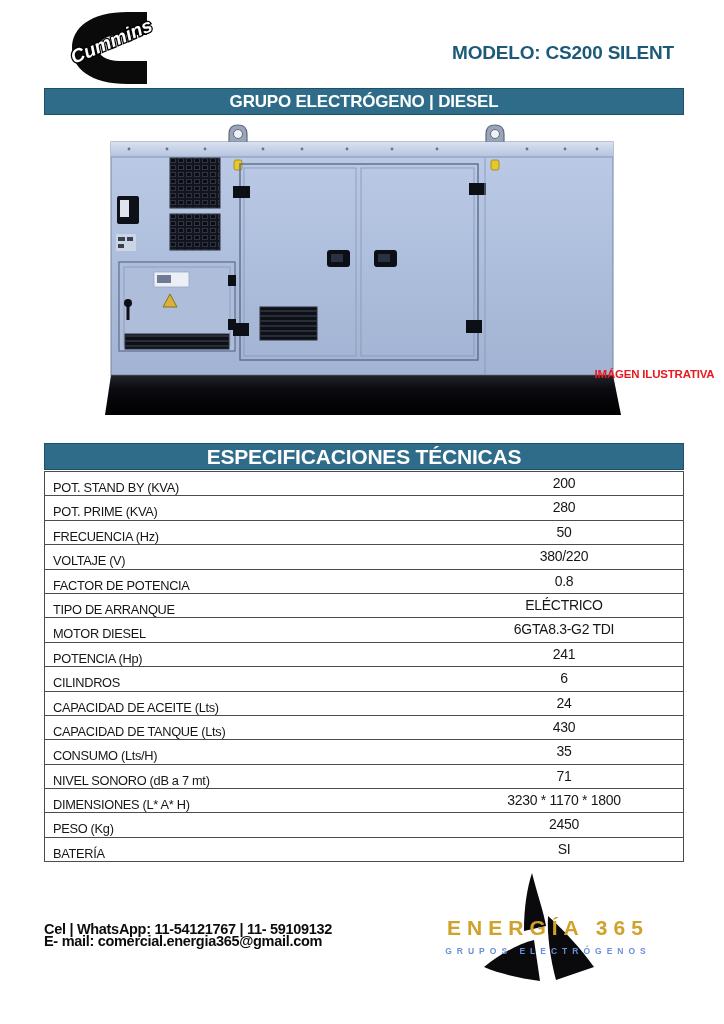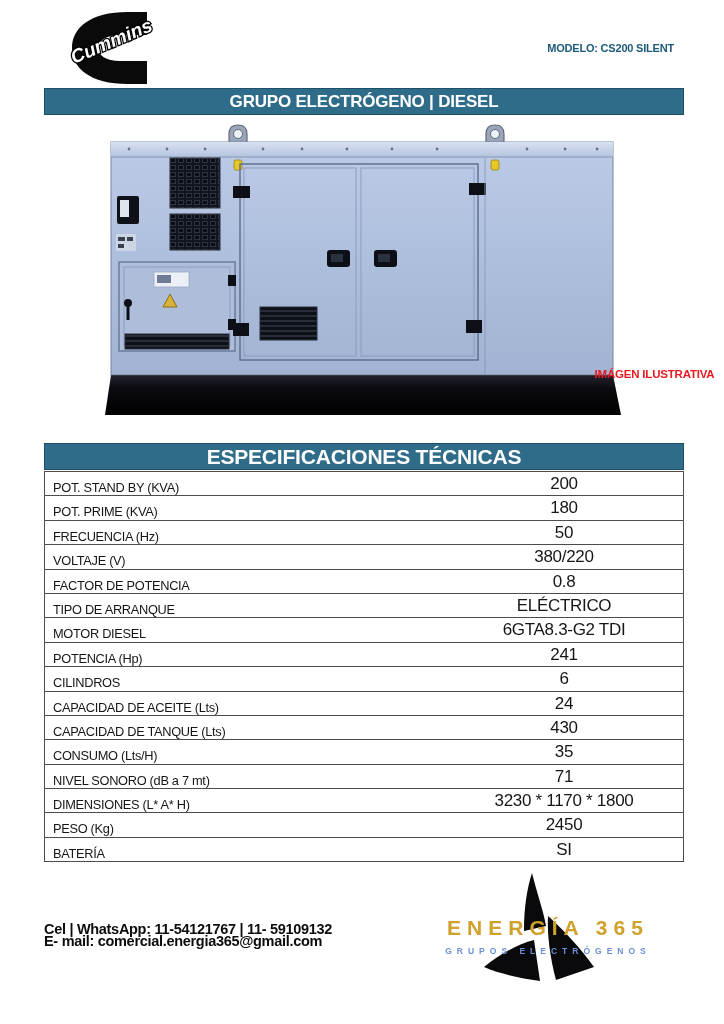--- a/index.html
+++ b/index.html
@@ -6,21 +6,21 @@
   html,body { background:#888; }
   .page {
     position:relative; width:724px; height:1024px; margin:0 auto;
     background:#ffffff; overflow:hidden;
     font-family:"Liberation Sans", sans-serif;
   }
   
   .cummins-logo { position:absolute; left:62px; top:6px; width:112px; height:84px; }
   .model-title {
     position:absolute; top:42px; right:50px;
-    font-size:11px; font-weight:bold; letter-spacing:-0.2px;
+    font-size:19px; font-weight:bold; letter-spacing:-0.2px;
     color:var(--model-text);
   }
   .bar {
     position:absolute; left:44px; width:640px;
     background:var(--teal); border:1px solid #1d4f66;
     color:#ffffff; font-weight:bold; text-align:center;
     letter-spacing:-0.2px;
   }
   .title-bar { top:88px; height:27px; font-size:17px; line-height:25px; }
   .specs-bar { top:443px; height:27px; font-size:21px; line-height:25px; }
@@ -42,21 +42,21 @@
   .spec-row {
     position:relative; height:24.4px; border-top:1px solid #4c4c4c;
     background:#ffffff;
   }
   .spec-label {
     position:absolute; left:8px; top:4px; line-height:23px;
     font-size:12.8px; color:#161616; letter-spacing:-0.3px; white-space:nowrap;
   }
   .spec-value {
     position:absolute; left:400px; width:238px; top:0; line-height:23px;
-    font-size:17px; color:#161616; letter-spacing:-0.3px; text-align:center;
+    font-size:14px; color:#161616; letter-spacing:-0.3px; text-align:center;
     white-space:nowrap;
   }
 
   
   .contact-phone, .contact-email {
     position:absolute; left:44px; font-size:14.5px; font-weight:bold;
     color:#0c0c0c; letter-spacing:-0.3px; white-space:nowrap;
   }
   .contact-phone { top:898px;margin-top:23px; }
   .contact-email { top:933px; }
@@ -199,21 +199,21 @@
 
   <div class="spec-table">
 
       <div class="spec-row">
         <span class="spec-label">POT. STAND BY (KVA)</span>
         <span class="spec-value">200</span>
       </div>
 
       <div class="spec-row">
         <span class="spec-label">POT. PRIME (KVA)</span>
-        <span class="spec-value">180</span>
+        <span class="spec-value">280</span>
       </div>
 
       <div class="spec-row">
         <span class="spec-label">FRECUENCIA (Hz)</span>
         <span class="spec-value">50</span>
       </div>
 
       <div class="spec-row">
         <span class="spec-label">VOLTAJE (V)</span>
         <span class="spec-value">380/220</span>

